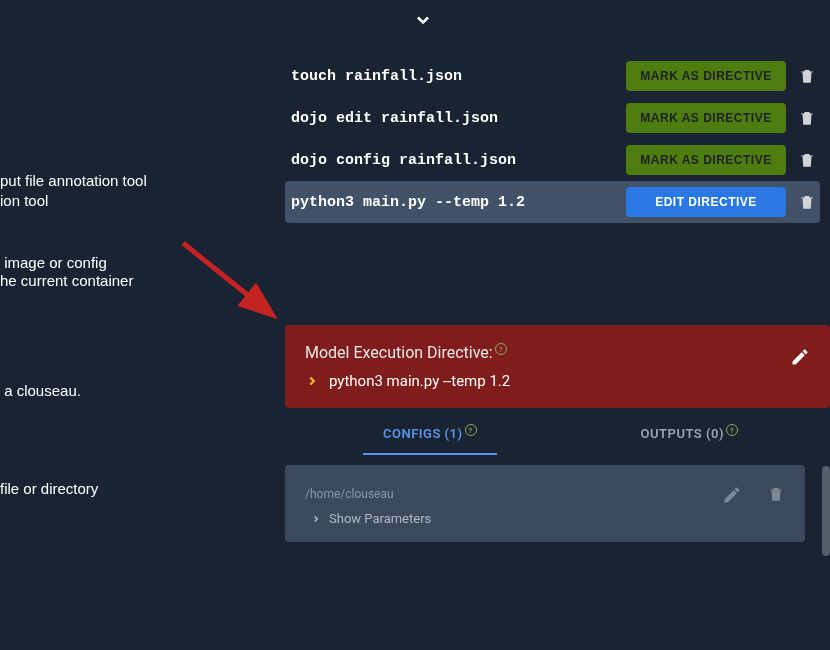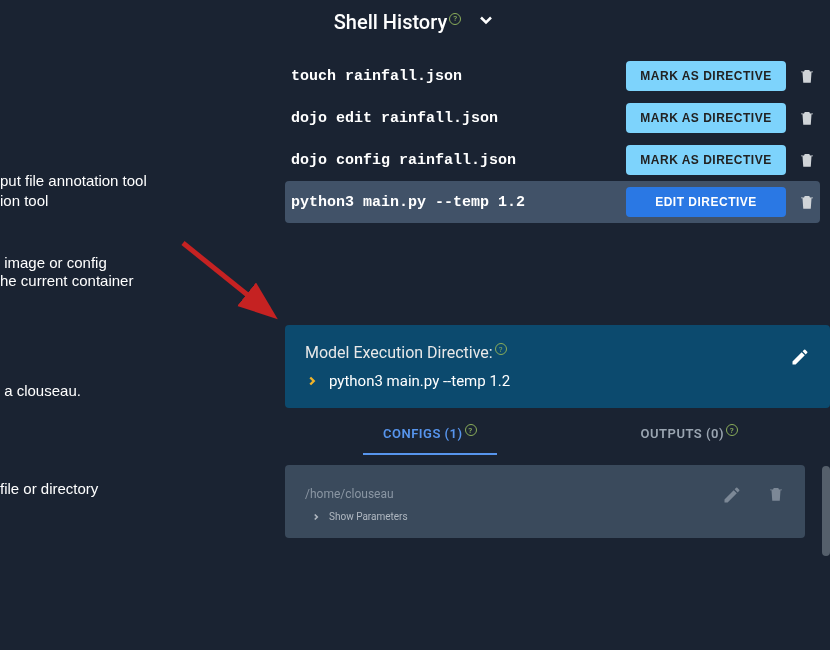--- a/index.html
+++ b/index.html
@@ -82,21 +82,21 @@
       font-weight: 600;
       letter-spacing: 0.5px;
       padding: 8px 14px;
       border-radius: 4px;
       cursor: pointer;
       border: none;
       text-align: center;
       min-width: 160px;
     }
     .btn-gray {
-      background: #7dd3fc;
+      background: #4d7c0f;
       color: #222;
     }
     .btn-blue {
       background: #2a78e4;
       color: #ffffff;
     }
     .trash-icon {
       margin-left: 12px;
       cursor: pointer;
       display: flex;
@@ -106,21 +106,21 @@
       position: absolute;
       left: 175px;
       top: 235px;
       pointer-events: none;
     }
     .directive-card {
       position: absolute;
       left: 285px;
       right: 0;
       top: 325px;
-      background: #0c4a6e;
+      background: #7f1d1d;
       border-radius: 4px;
       padding: 18px 20px;
     }
     .directive-title {
       font-size: 16px;
       color: #e8e8e8;
       position: relative;
     }
     .directive-cmd-row {
       display: flex;
@@ -187,21 +187,21 @@
     }
     .config-path {
       font-size: 12px;
       color: #8a96a3;
       margin-top: 6px;
     }
     .show-params {
       display: flex;
       align-items: center;
       margin-top: 10px;
-      font-size: 10px;
+      font-size: 13px;
       color: #b0b8c1;
       cursor: pointer;
     }
     .show-params .chev {
       margin-right: 8px;
       margin-left: 6px;
       display: flex;
     }
     .card-actions {
       position: absolute;
@@ -224,23 +224,20 @@
 <body>
 
 <div class="terminal-text" style="top:170px">put file annotation tool</div>
 <div class="terminal-text" style="top:190px">ion tool</div>
 <div class="terminal-text" style="top:252px"> image or config</div>
 <div class="terminal-text" style="top:270px">he current container</div>
 <div class="terminal-text" style="top:380px"> a clouseau.</div>
 <div class="terminal-text" style="top:478px">file or directory</div>
 
 <div class="header">
-  <span class="header-title">
-    <span>Shell History</span><span class="help-badge">?</span>
-  </span>
   <span class="chevron-down">
     <svg width="20" height="20" viewBox="0 0 24 24" fill="none" stroke="#ffffff" stroke-width="3">
         <polyline points="6 9 12 15 18 9"></polyline>
       </svg>
   </span>
 </div>
 
 <div class="history-panel">
   <div class="history-row">
     <span class="history-cmd">touch rainfall.json</span>

